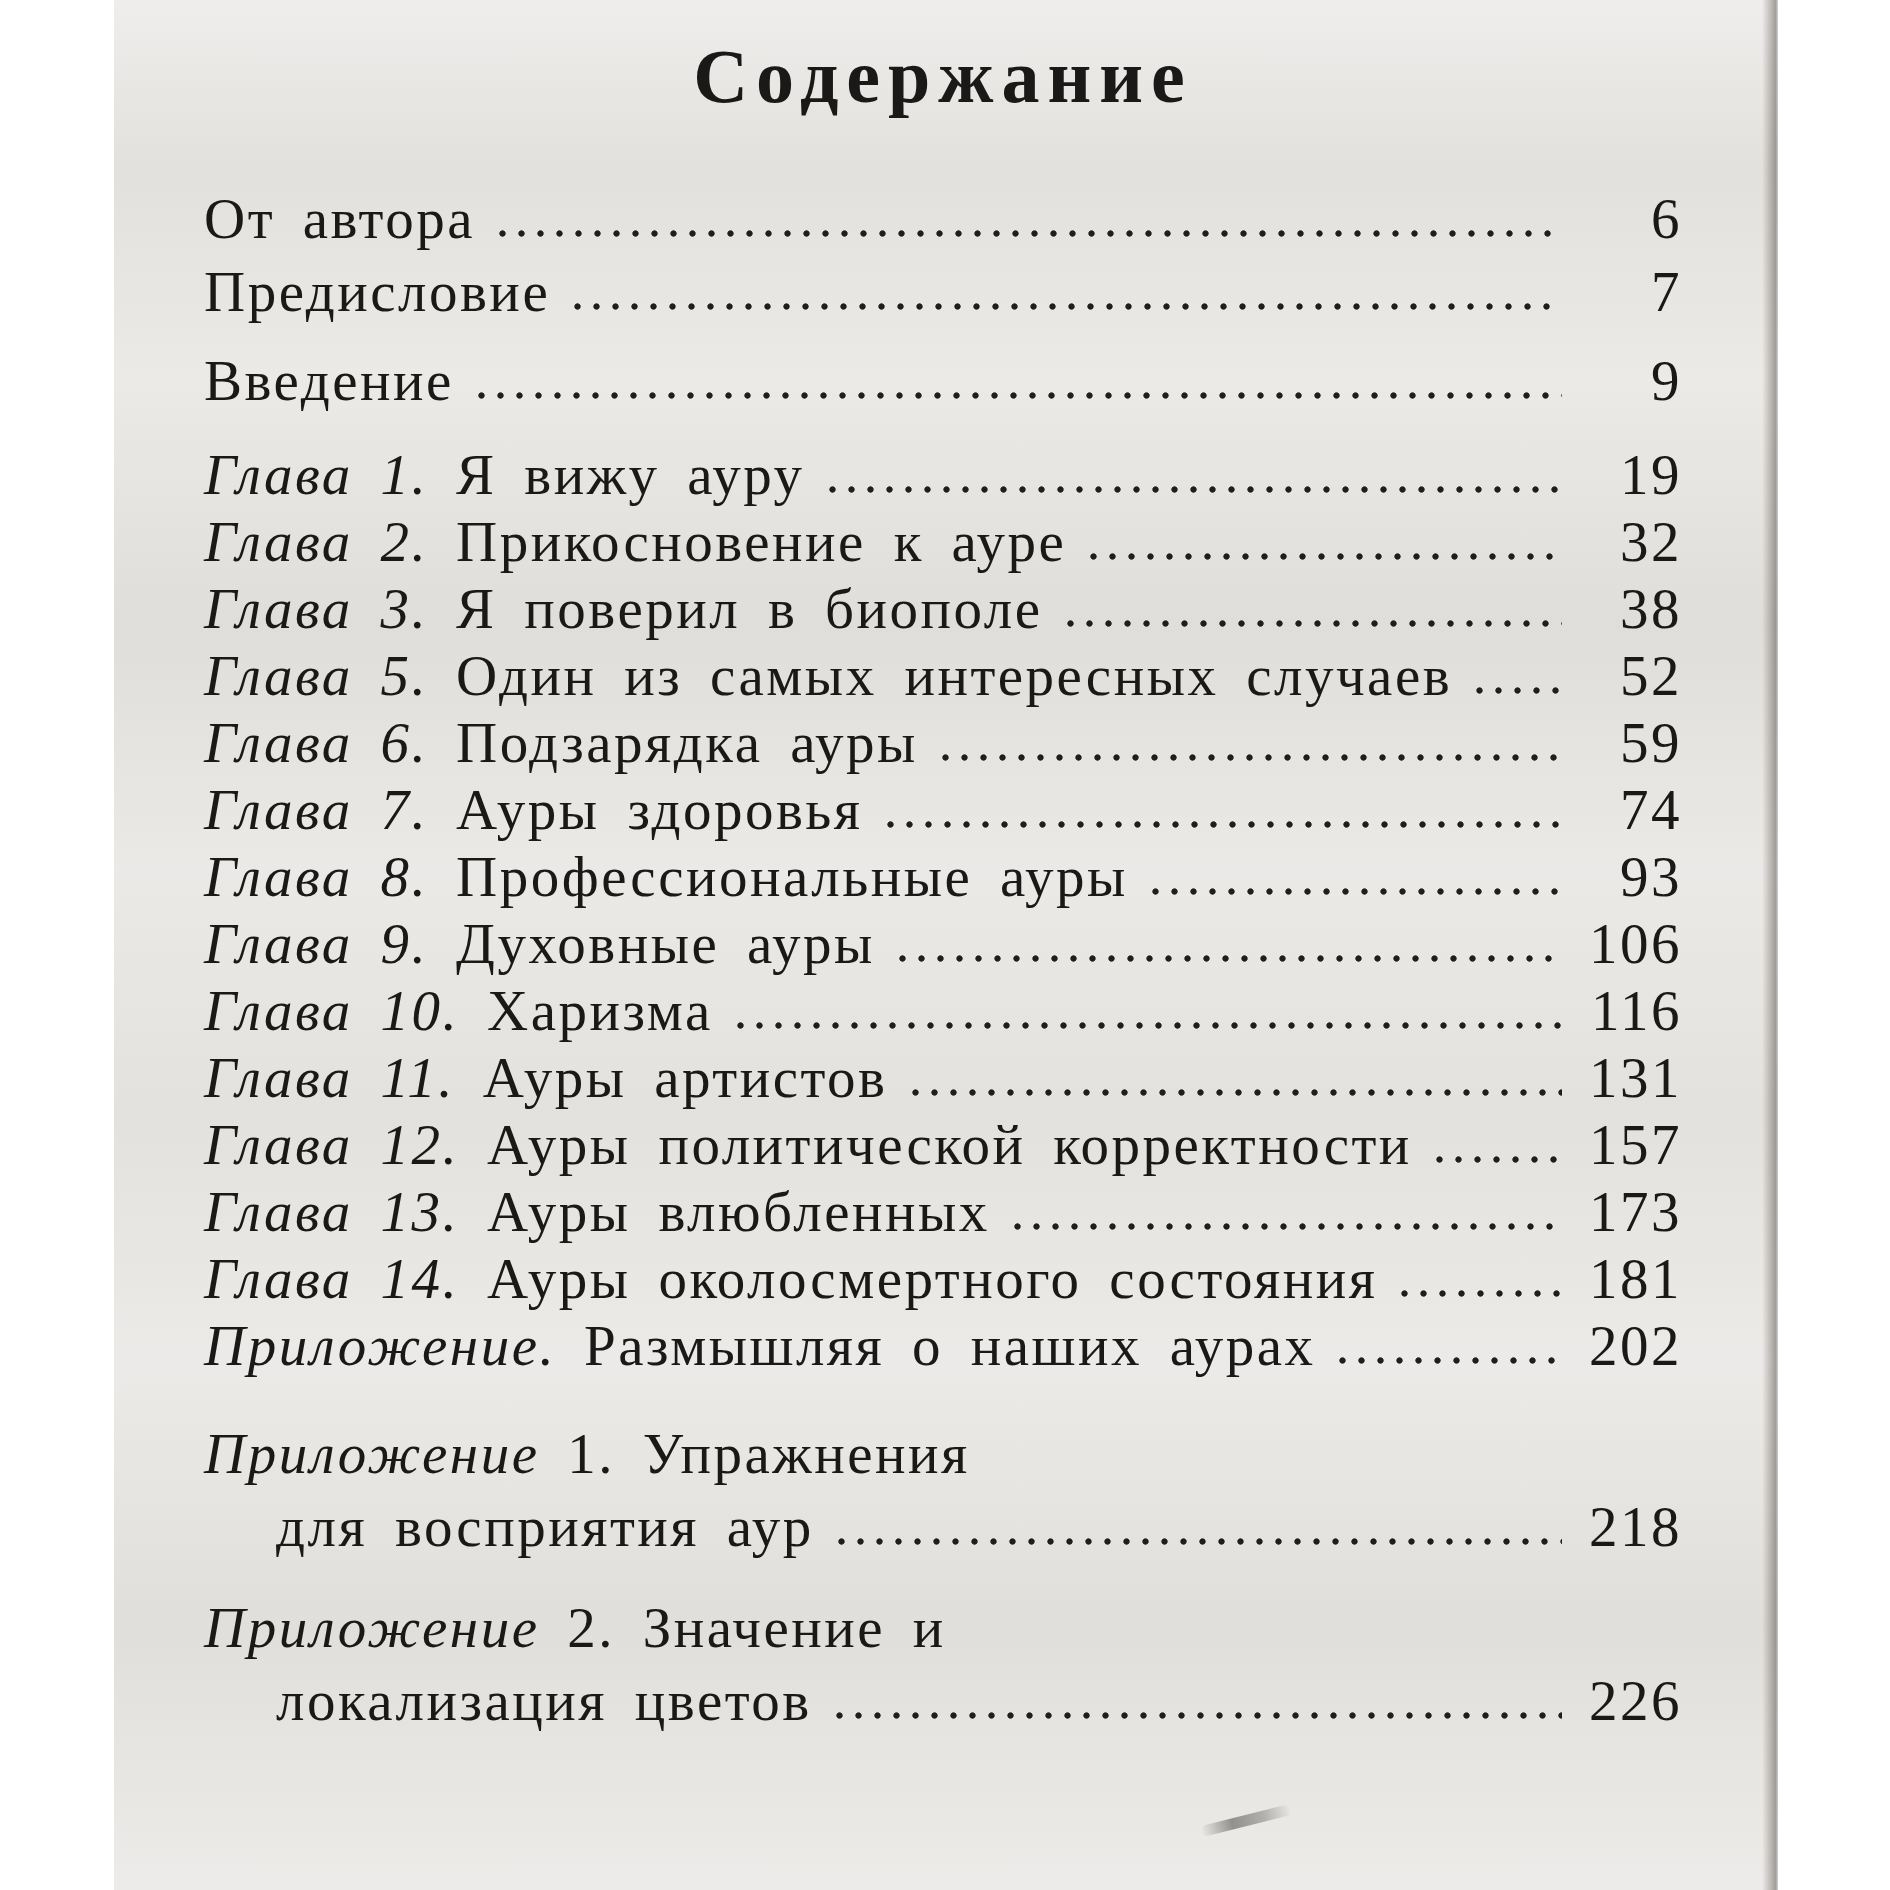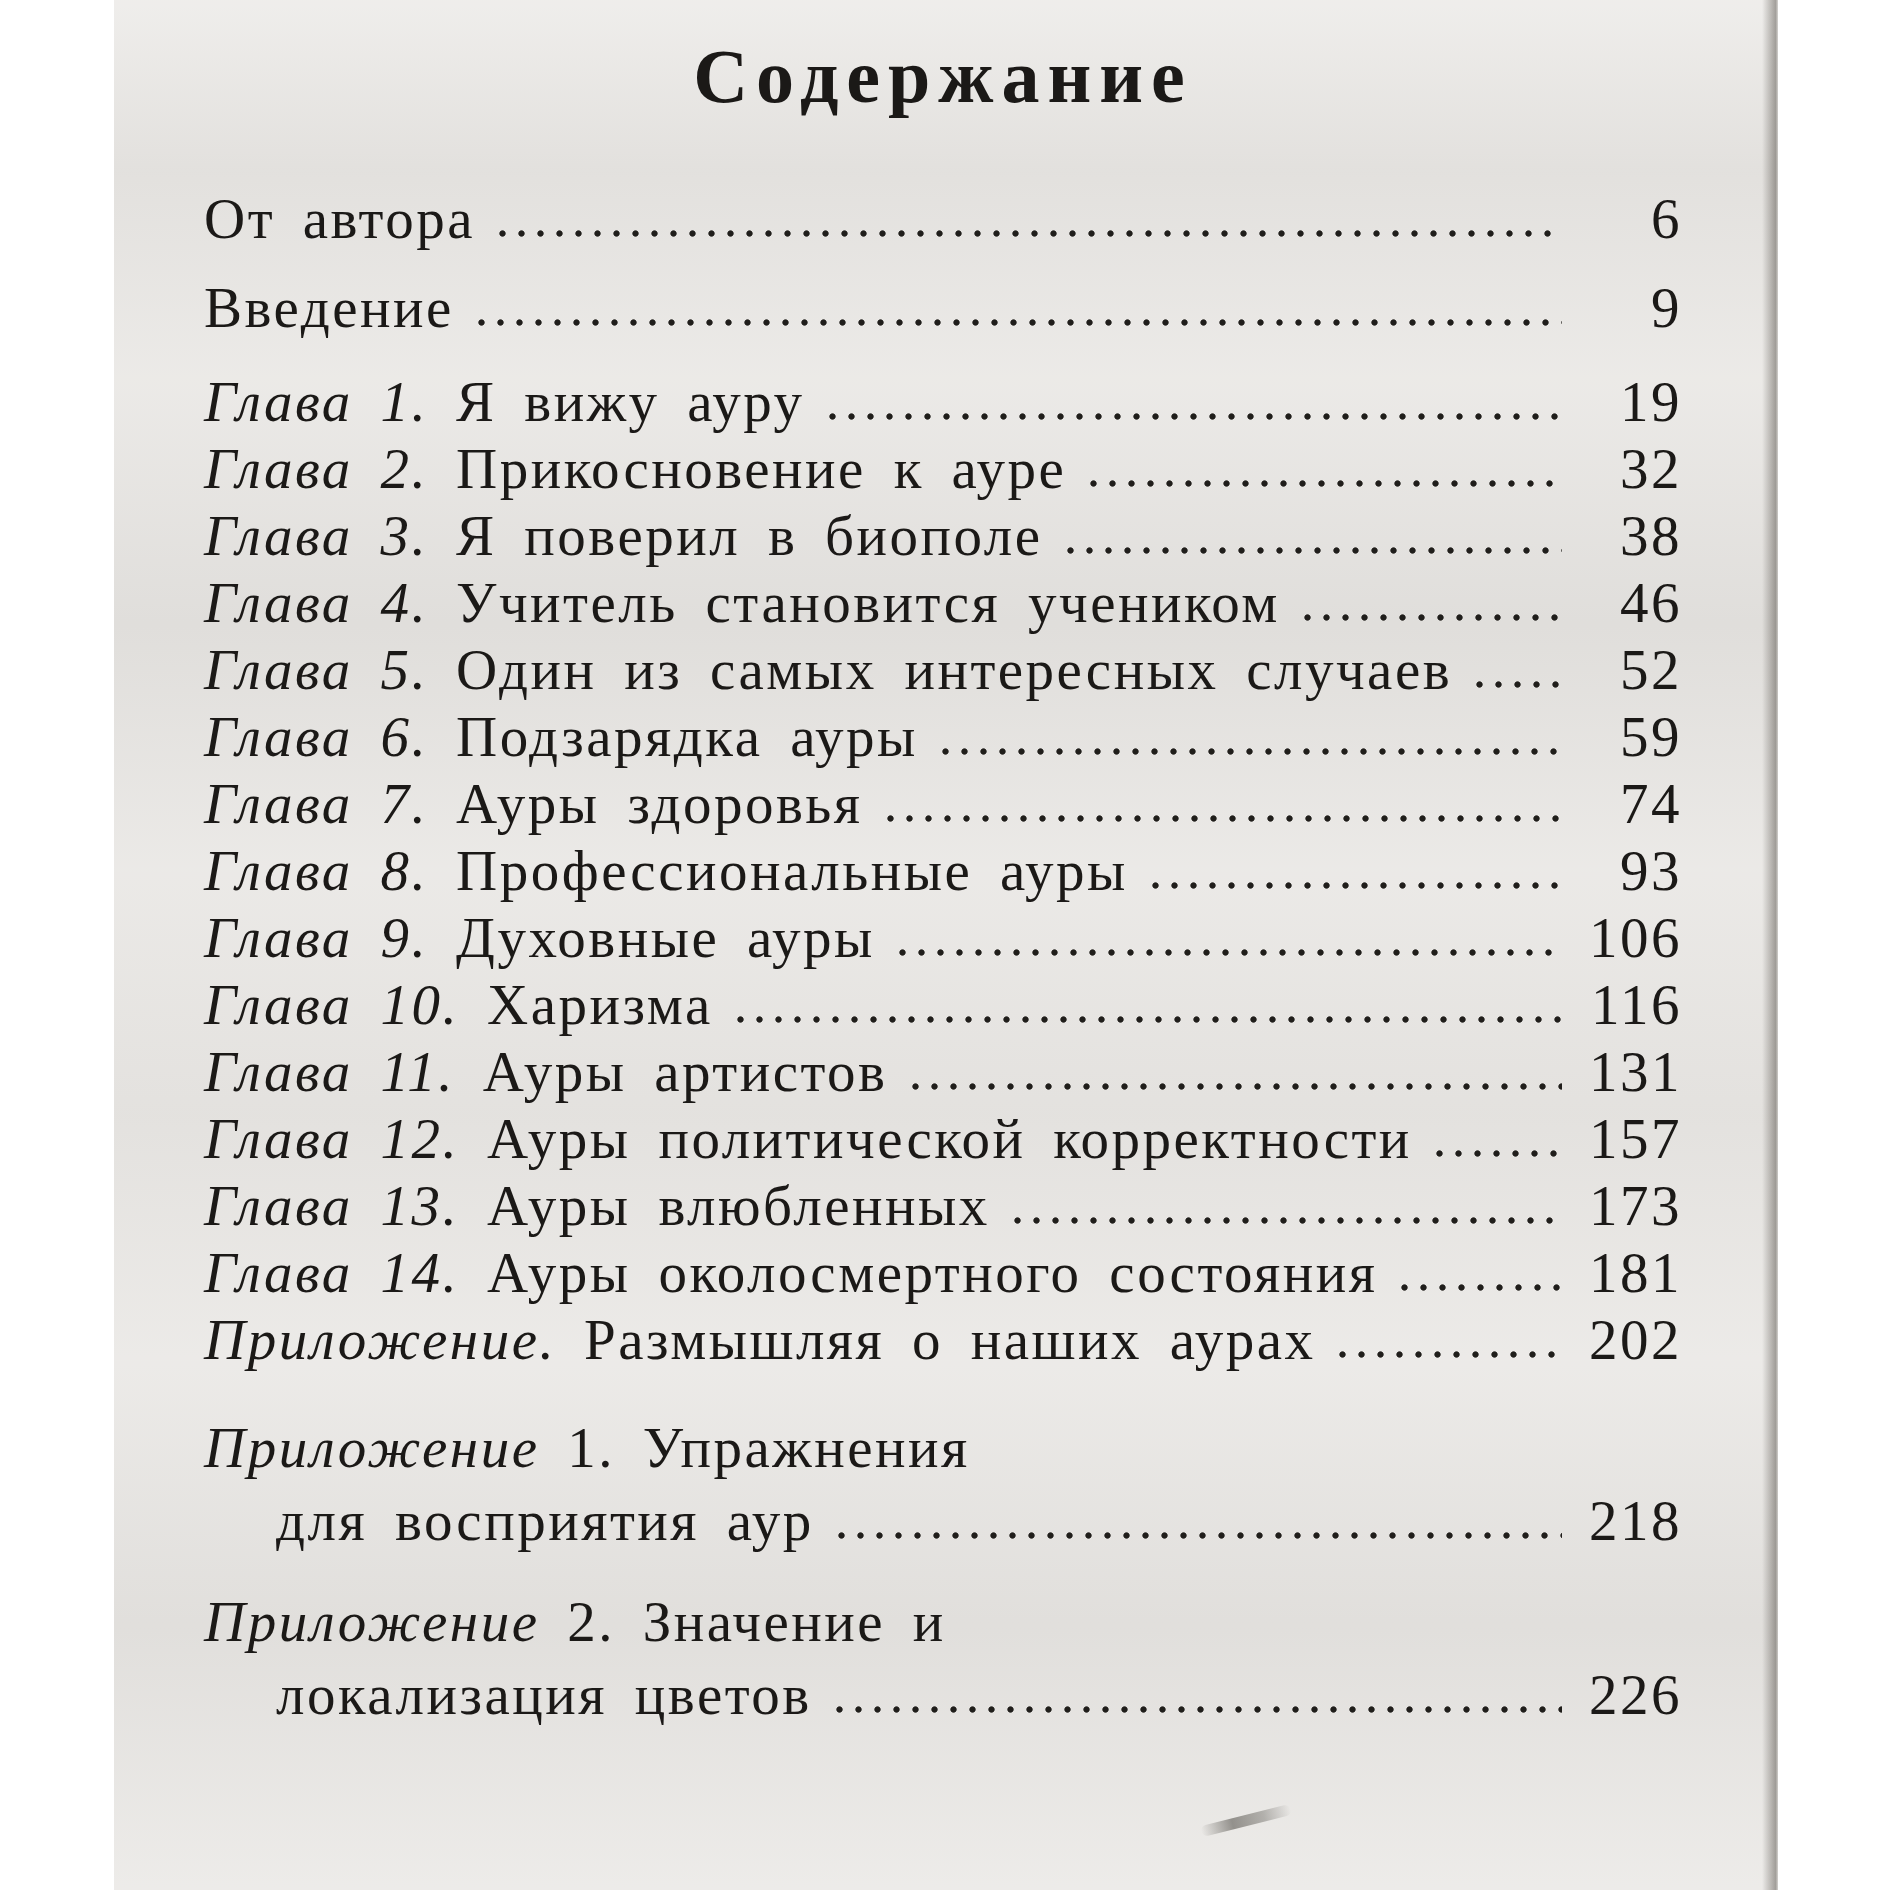--- a/index.html
+++ b/index.html
@@ -107,20 +107,25 @@
     <h1 class="title">Содержание</h1>
 
     <div class="toc">
 
       <div class="row fm">
         <span class="lbl">От автора</span>
         <span class="dots"></span>
         <span class="pg">6</span>
       </div>
 
+      <div class="row fm">
+        <span class="lbl">Предисловие</span>
+        <span class="dots"></span>
+        <span class="pg">7</span>
+      </div>
 
       <div class="row fm sp-intro">
         <span class="lbl">Введение</span>
         <span class="dots"></span>
         <span class="pg">9</span>
       </div>
 
       <div class="chapters">
 
         <div class="row ch">
@@ -134,25 +139,20 @@
           <span class="dots"></span>
           <span class="pg">32</span>
         </div>
 
         <div class="row ch">
           <span class="lbl"><i class="pre">Глава 3.</i> <span>Я поверил в биополе</span></span>
           <span class="dots"></span>
           <span class="pg">38</span>
         </div>
 
-        <div class="row ch">
-          <span class="lbl"><i class="pre">Глава 4.</i> <span>Учитель становится учеником</span></span>
-          <span class="dots"></span>
-          <span class="pg">46</span>
-        </div>
 
         <div class="row ch">
           <span class="lbl"><i class="pre">Глава 5.</i> <span>Один из самых интересных случаев</span></span>
           <span class="dots"></span>
           <span class="pg">52</span>
         </div>
 
         <div class="row ch">
           <span class="lbl"><i class="pre">Глава 6.</i> <span>Подзарядка ауры</span></span>
           <span class="dots"></span>

